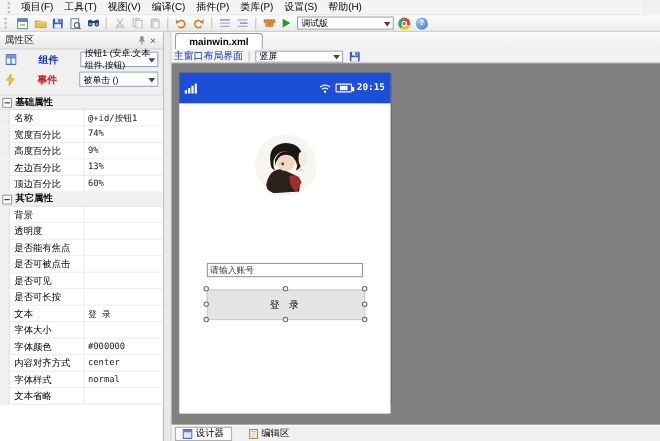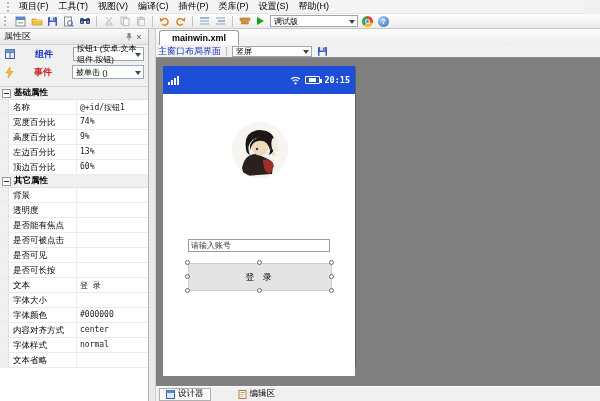--- a/index.html
+++ b/index.html
@@ -74,21 +74,21 @@
   .screen { height:282px; background:#fff; position:relative; }
 
   .avatar { position:absolute; left:69px; top:28px; width:56px; height:56px; border-radius:50%; overflow:hidden; background:#f6f4f0; }
   .tfield { position:absolute; left:25px; width:142px; height:13px; background:#fff; border:1px solid #9b9b9b; font-size:8px; color:#333; line-height:11px; padding-left:2px; white-space:nowrap; overflow:hidden;margin-top:39px; }
   .tf-account { top:106px; }
   .tf-password { top:133px; }
   .login-btn { position:absolute; left:25px; top:169px; width:144px; height:28px; background:#e4e4e4; border:1px solid #cdcdcd; display:flex; align-items:center; justify-content:center; font-size:9px; letter-spacing:3px; color:#000; }
   .handle { position:absolute; width:5px; height:5px; border-radius:50%; background:#fff; border:1px solid #6e6e6e; }
 
   
-  .bottom-tabs { height:15px; background:#f0f0f0; border-top:1px solid #fff; box-shadow:0 -1px 0 #c9c9c9; display:flex; align-items:center; padding-left:3px; gap:21px; }
+  .bottom-tabs { height:15px; background:#f0f0f0; border-top:1px solid #fff; box-shadow:0 -1px 0 #c9c9c9; display:flex; align-items:center; padding-left:3px; gap:9px; }
   .btab { display:flex; align-items:center; gap:3px; height:13px; padding:0 6px; font-size:8.5px; white-space:nowrap; }
   .btab.active { background:#fafafa; border:1px solid #b0b0b0; }
   svg { display:block; }
 </style>
 </head>
 <body>
 
 <div class="menubar">
   <span class="menu-item">项目(F)</span>
   <span class="menu-item">工具(T)</span>

